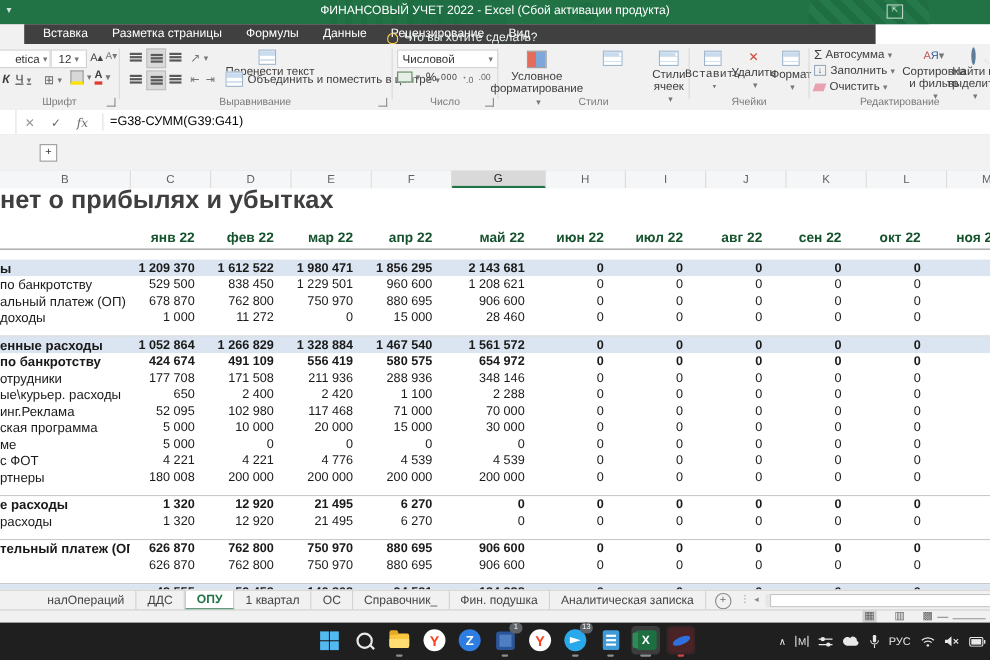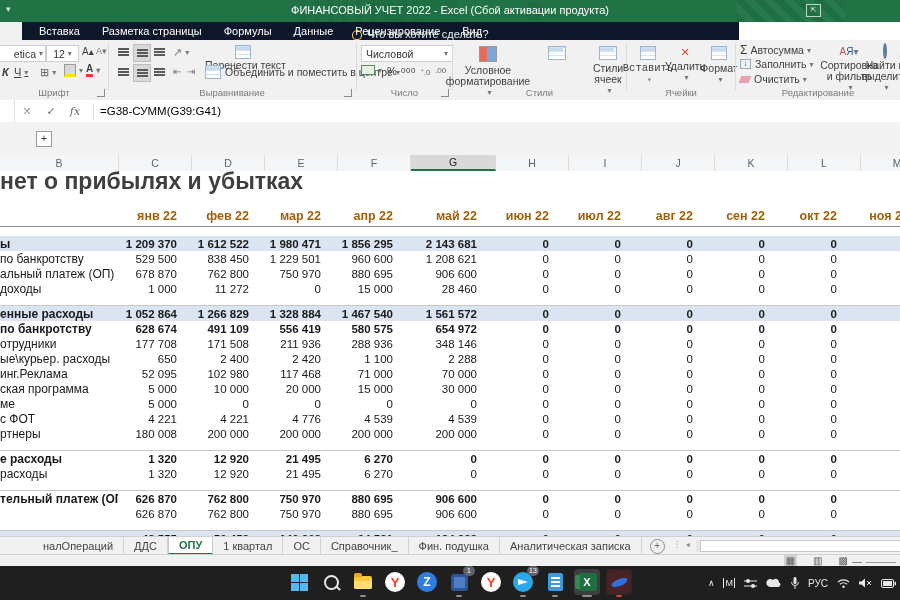--- a/index.html
+++ b/index.html
@@ -18,21 +18,21 @@
      border:8px solid #1c623;opacity:.5;background:transparent;}
   #titlebar .deco4{position:absolute;left:735px;top:-40px;width:110px;height:110px;border-radius:50%;
      background:repeating-linear-gradient(45deg,#2a7d4f 0 7px,#1d6b40 7px 14px);opacity:.6;}
   #titlebar .deco5{position:absolute;left:525px;top:2px;width:18px;height:18px;border-radius:50%;background:#1d6b40;opacity:.7;}
   #qat-icon{position:absolute;left:6px;top:4px;color:#cfe3d8;font-size:9px;}
   #win-title{position:absolute;left:0;right:0;top:4px;text-align:center;color:#fff;font-size:11px;}
   #ribbon-display-icon{position:absolute;left:806px;top:4px;width:13px;height:11px;border:1px solid #bcd6c8;
      color:#dff0e7;font-size:7px;line-height:10px;text-align:center;}
 
   
-  #tabrow{left:0;top:22px;width:739px;height:18px;background:#0f172a;}
+  #tabrow{left:0;top:22px;width:796px;height:18px;background:#404040;}
   #tab-stub{position:absolute;left:0;top:0;width:22px;height:18px;background:#f1f1f1;}
   #ribbon-tabs{position:absolute;left:28px;top:0;display:flex;height:18px;align-items:center;}
   .rtab{color:#fff;font-size:11px;padding:0 11px;cursor:pointer;white-space:nowrap;}
   #tellme{position:absolute;left:352px;top:0;height:18px;display:flex;align-items:flex-end;color:#e8f2ec;font-size:11px;}
   #bulb{width:8px;height:8px;border:1px solid #ffd24d;border-radius:50% 50% 40% 40%;margin-right:5px;position:relative;}
   #bulb::after{content:"";position:absolute;left:2px;bottom:-3px;width:2px;height:2px;background:#ffd24d;}
 
   
   #ribbon{left:0;top:40px;width:900px;height:60px;background:#f1f1f1;border-bottom:1px solid #d8d8d8;font-size:11px;color:#444;}
   .vsep{position:absolute;top:4px;bottom:10px;width:1px;background:#d9d9d9;}
@@ -72,21 +72,21 @@
   .colh.sel{background:#d9d9d9;color:#222;border-bottom:2px solid #217346;}
 
   
   #gridarea{left:0;top:171px;width:900px;height:365px;background:#fff;overflow:hidden;}
   #sheet-title{position:absolute;left:0;top:-3px;font-size:23px;font-weight:bold;color:#3f3f3f;white-space:nowrap;}
   #month-row{position:absolute;left:0;top:33px;display:flex;height:22px;align-items:flex-end;border-bottom:1px solid #8f8f8f;width:922px;}
   #rows{position:absolute;left:0;top:65px;width:922px;}
   .c-label{width:118px;flex:0 0 118px;font-size:12px;color:#1a1a1a;white-space:nowrap;overflow:hidden;}
   .c-num{width:72px;flex:0 0 72px;text-align:right;padding-right:13px;box-sizing:border-box;font-size:11.5px;white-space:pre;color:#1a1a1a;}
   .c-num.g{width:84px;flex-basis:84px;}
-  .mon{font-weight:bold;font-size:12.5px;padding-bottom:3px;color:#a16207;}
+  .mon{font-weight:bold;font-size:12.5px;padding-bottom:3px;color:#14532d;}
   .row{display:flex;height:15px;align-items:center;}
   .row.blue{background:#dbe5f1;font-weight:bold;}
   .row.bold{font-weight:bold;}
   .row.gap{height:9px;border-bottom:1px solid #c9c9c9;}
 
   
   #sheetbar{left:0;top:536px;width:900px;height:18px;background:#f1f1f1;border-top:1px solid #cfcfcf;display:flex;align-items:stretch;font-size:11px;color:#444;}
   .stab{display:flex;align-items:center;padding:0 10px;border-right:1px solid #d2d2d2;white-space:nowrap;cursor:pointer;}
   .stab.active{background:#fff;color:#217346;font-weight:bold;border-bottom:2px solid #217346;border-right:1px solid #c6c6c6;border-left:1px solid #c6c6c6;}
   #addsheet{width:13px;height:13px;border:1px solid #8a8a8a;border-radius:50%;color:#6a6a6a;font-size:10px;
@@ -443,21 +443,21 @@
         <div class="c-num g">1 561 572</div>
         <div class="c-num">0</div>
         <div class="c-num">0</div>
         <div class="c-num">0</div>
         <div class="c-num">0</div>
         <div class="c-num">0</div>
         <div class="c-num">0</div>
       </div>
       <div class="row bold">
         <div class="c-label">по банкротству</div>
-        <div class="c-num">628 674</div>
+        <div class="c-num">424 674</div>
         <div class="c-num">491 109</div>
         <div class="c-num">556 419</div>
         <div class="c-num">580 575</div>
         <div class="c-num g">654 972</div>
         <div class="c-num">0</div>
         <div class="c-num">0</div>
         <div class="c-num">0</div>
         <div class="c-num">0</div>
         <div class="c-num">0</div>
         <div class="c-num">0</div>

